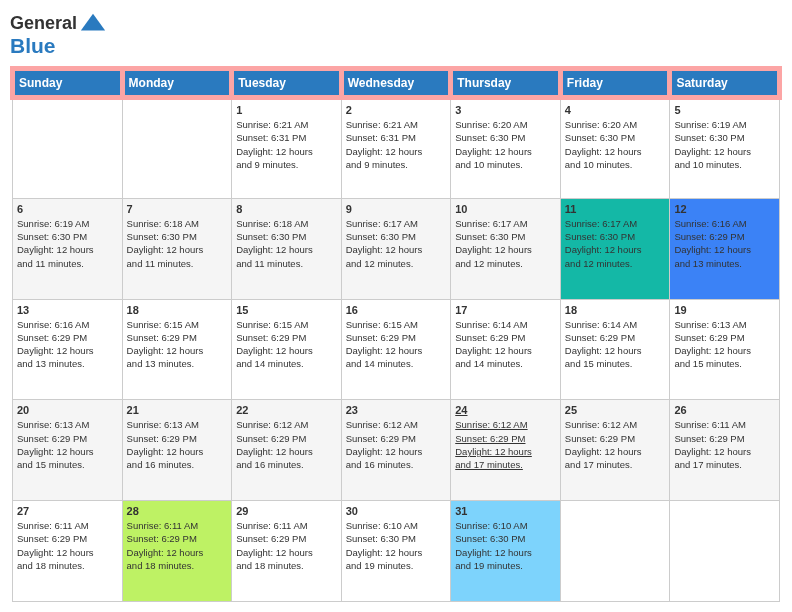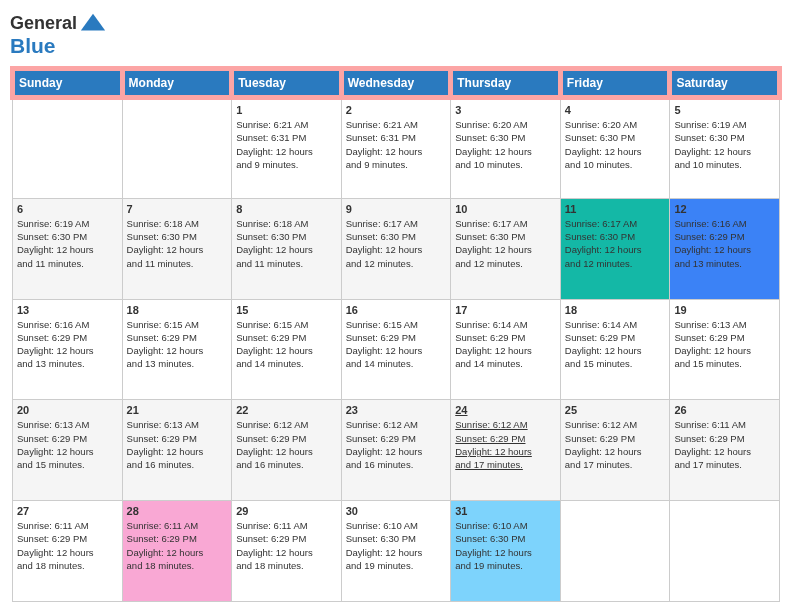--- a/index.html
+++ b/index.html
@@ -326,21 +326,21 @@
           </td>
         </tr>
         <tr>
           <td style="background-color: rgb(255, 255, 255);">
             <span class="day-num">27</span>
             <div class="day-info" style="white-space: pre-line;">Sunrise: 6:11 AM
 Sunset: 6:29 PM
 Daylight: 12 hours
 and 18 minutes.</div>
           </td>
-          <td style="background-color: #f9a8d4;">
+          <td style="background-color: #bef264;">
             <span class="day-num">28</span>
             <div class="day-info" style="white-space: pre-line;">Sunrise: 6:11 AM
 Sunset: 6:29 PM
 Daylight: 12 hours
 and 18 minutes.</div>
           </td>
           <td style="background-color: rgb(255, 255, 255);">
             <span class="day-num">29</span>
             <div class="day-info" style="white-space: pre-line;">Sunrise: 6:11 AM
 Sunset: 6:29 PM

